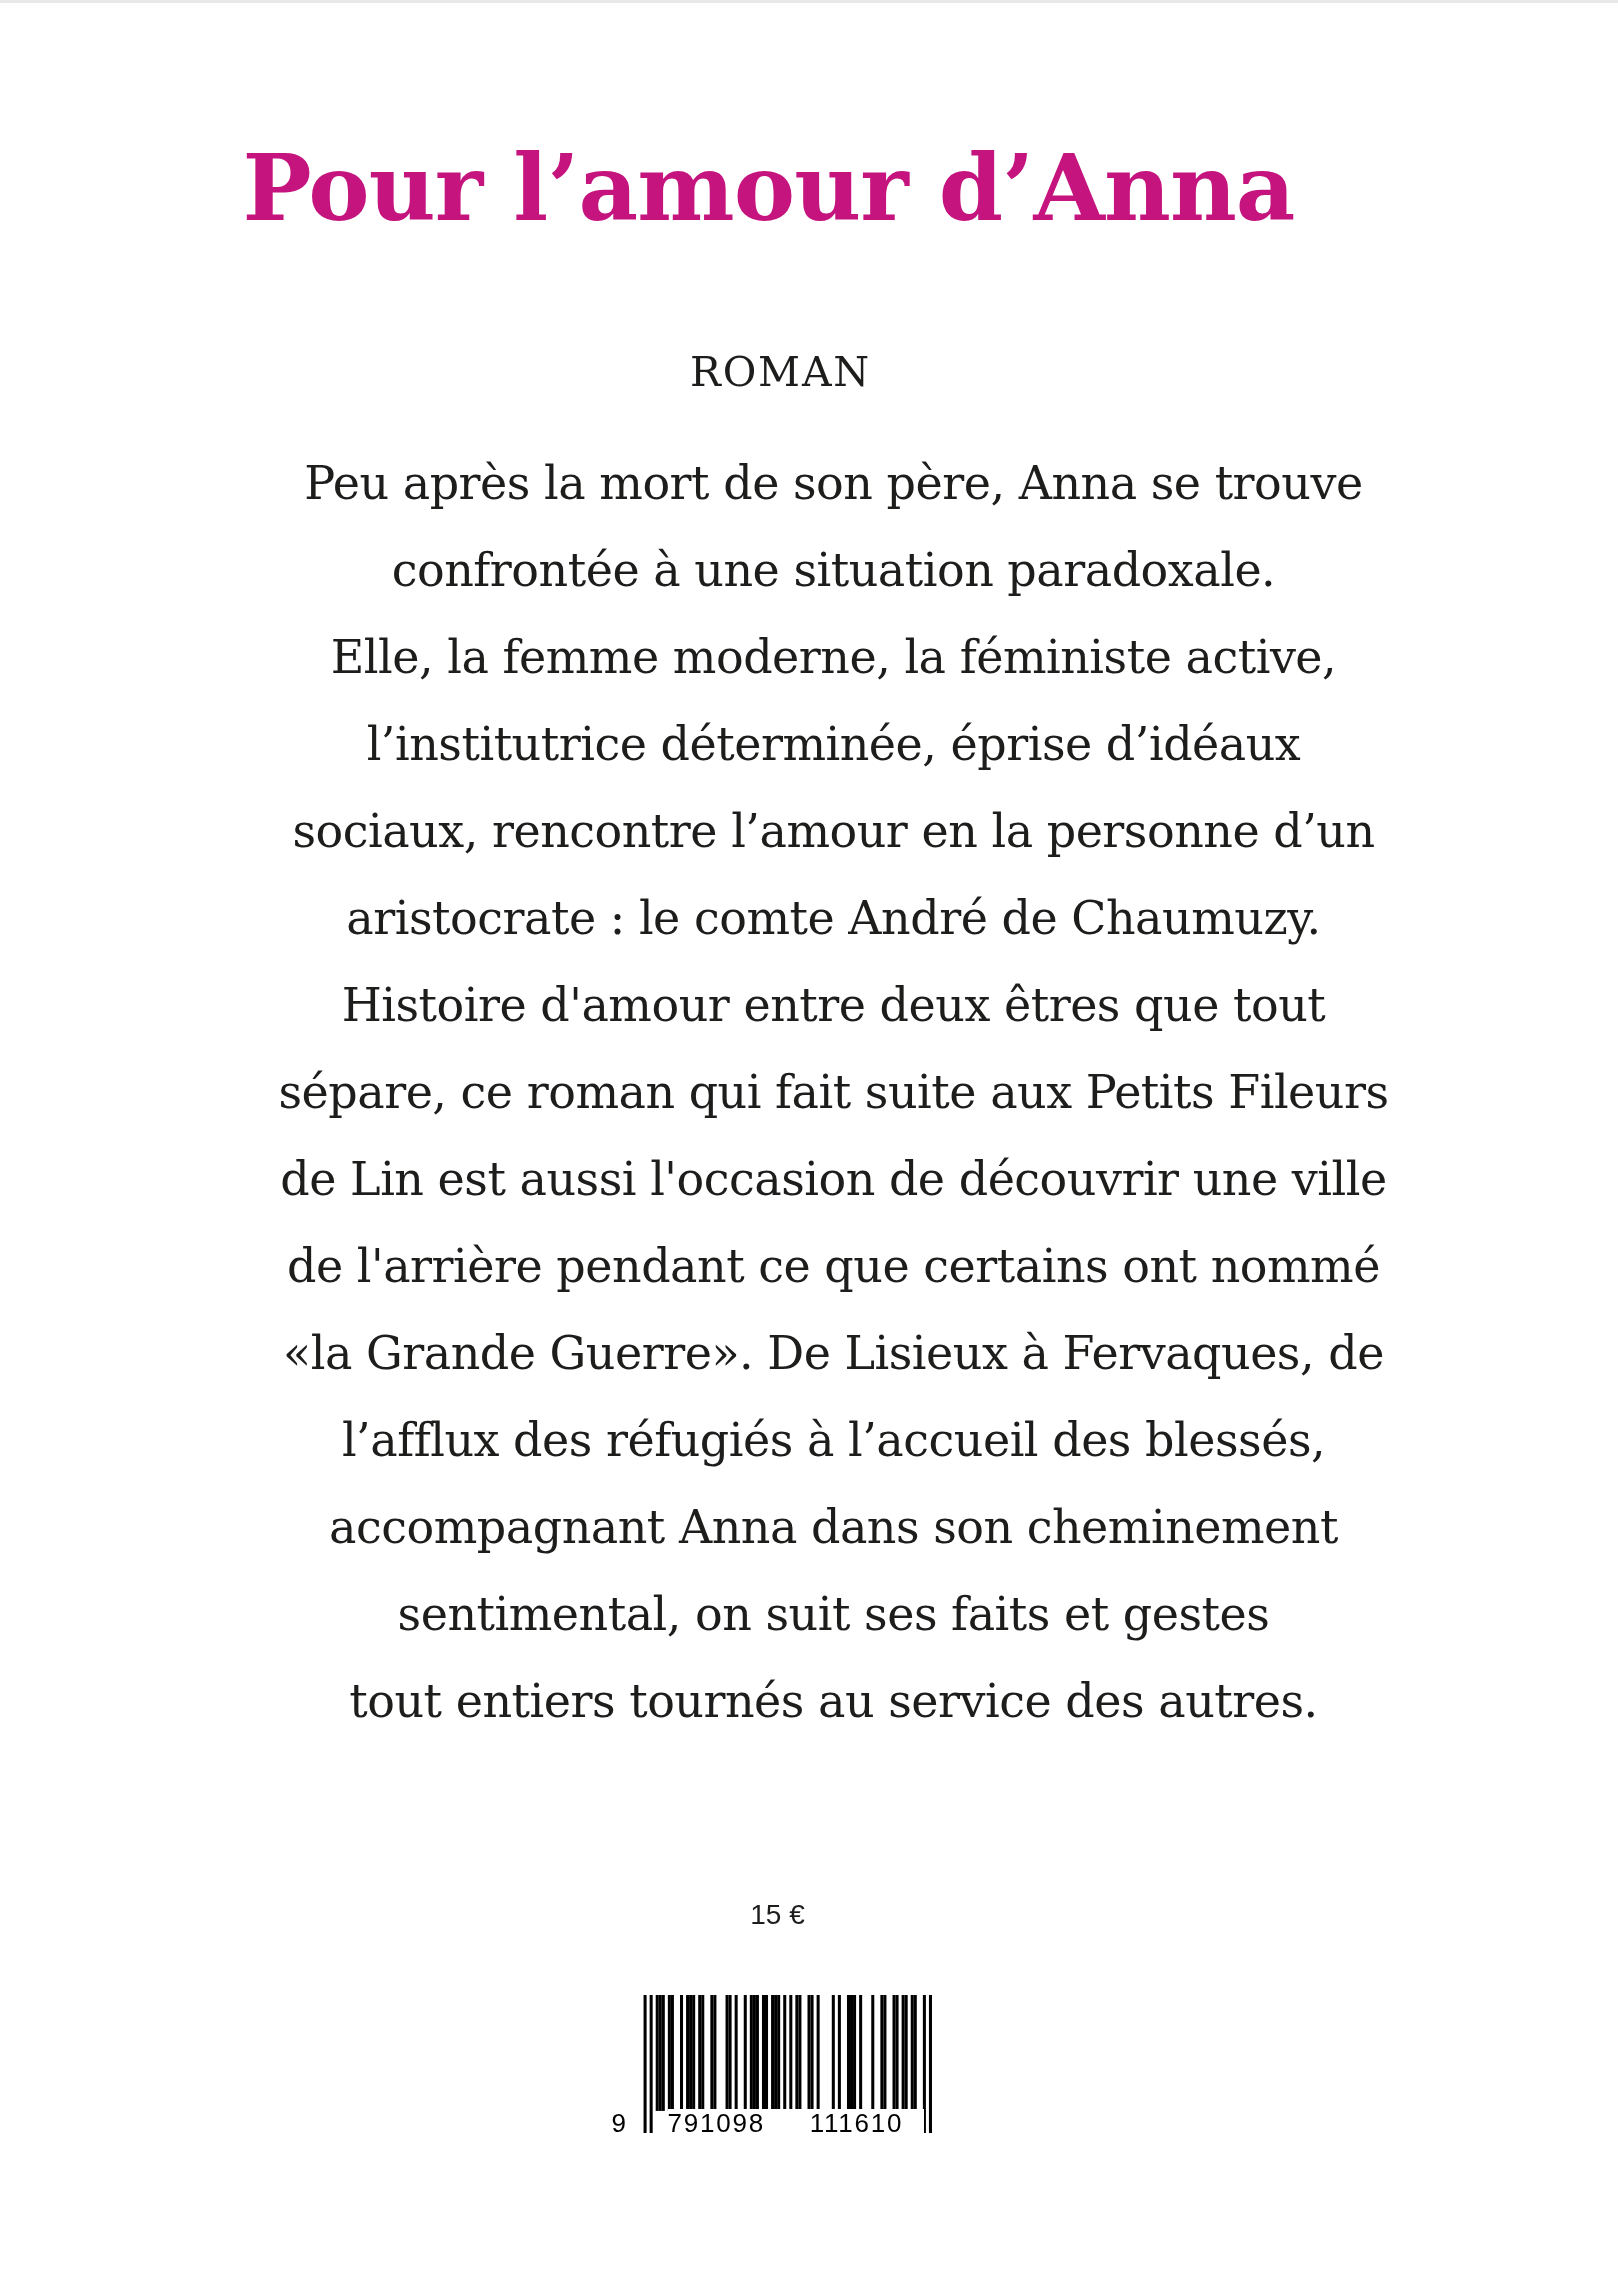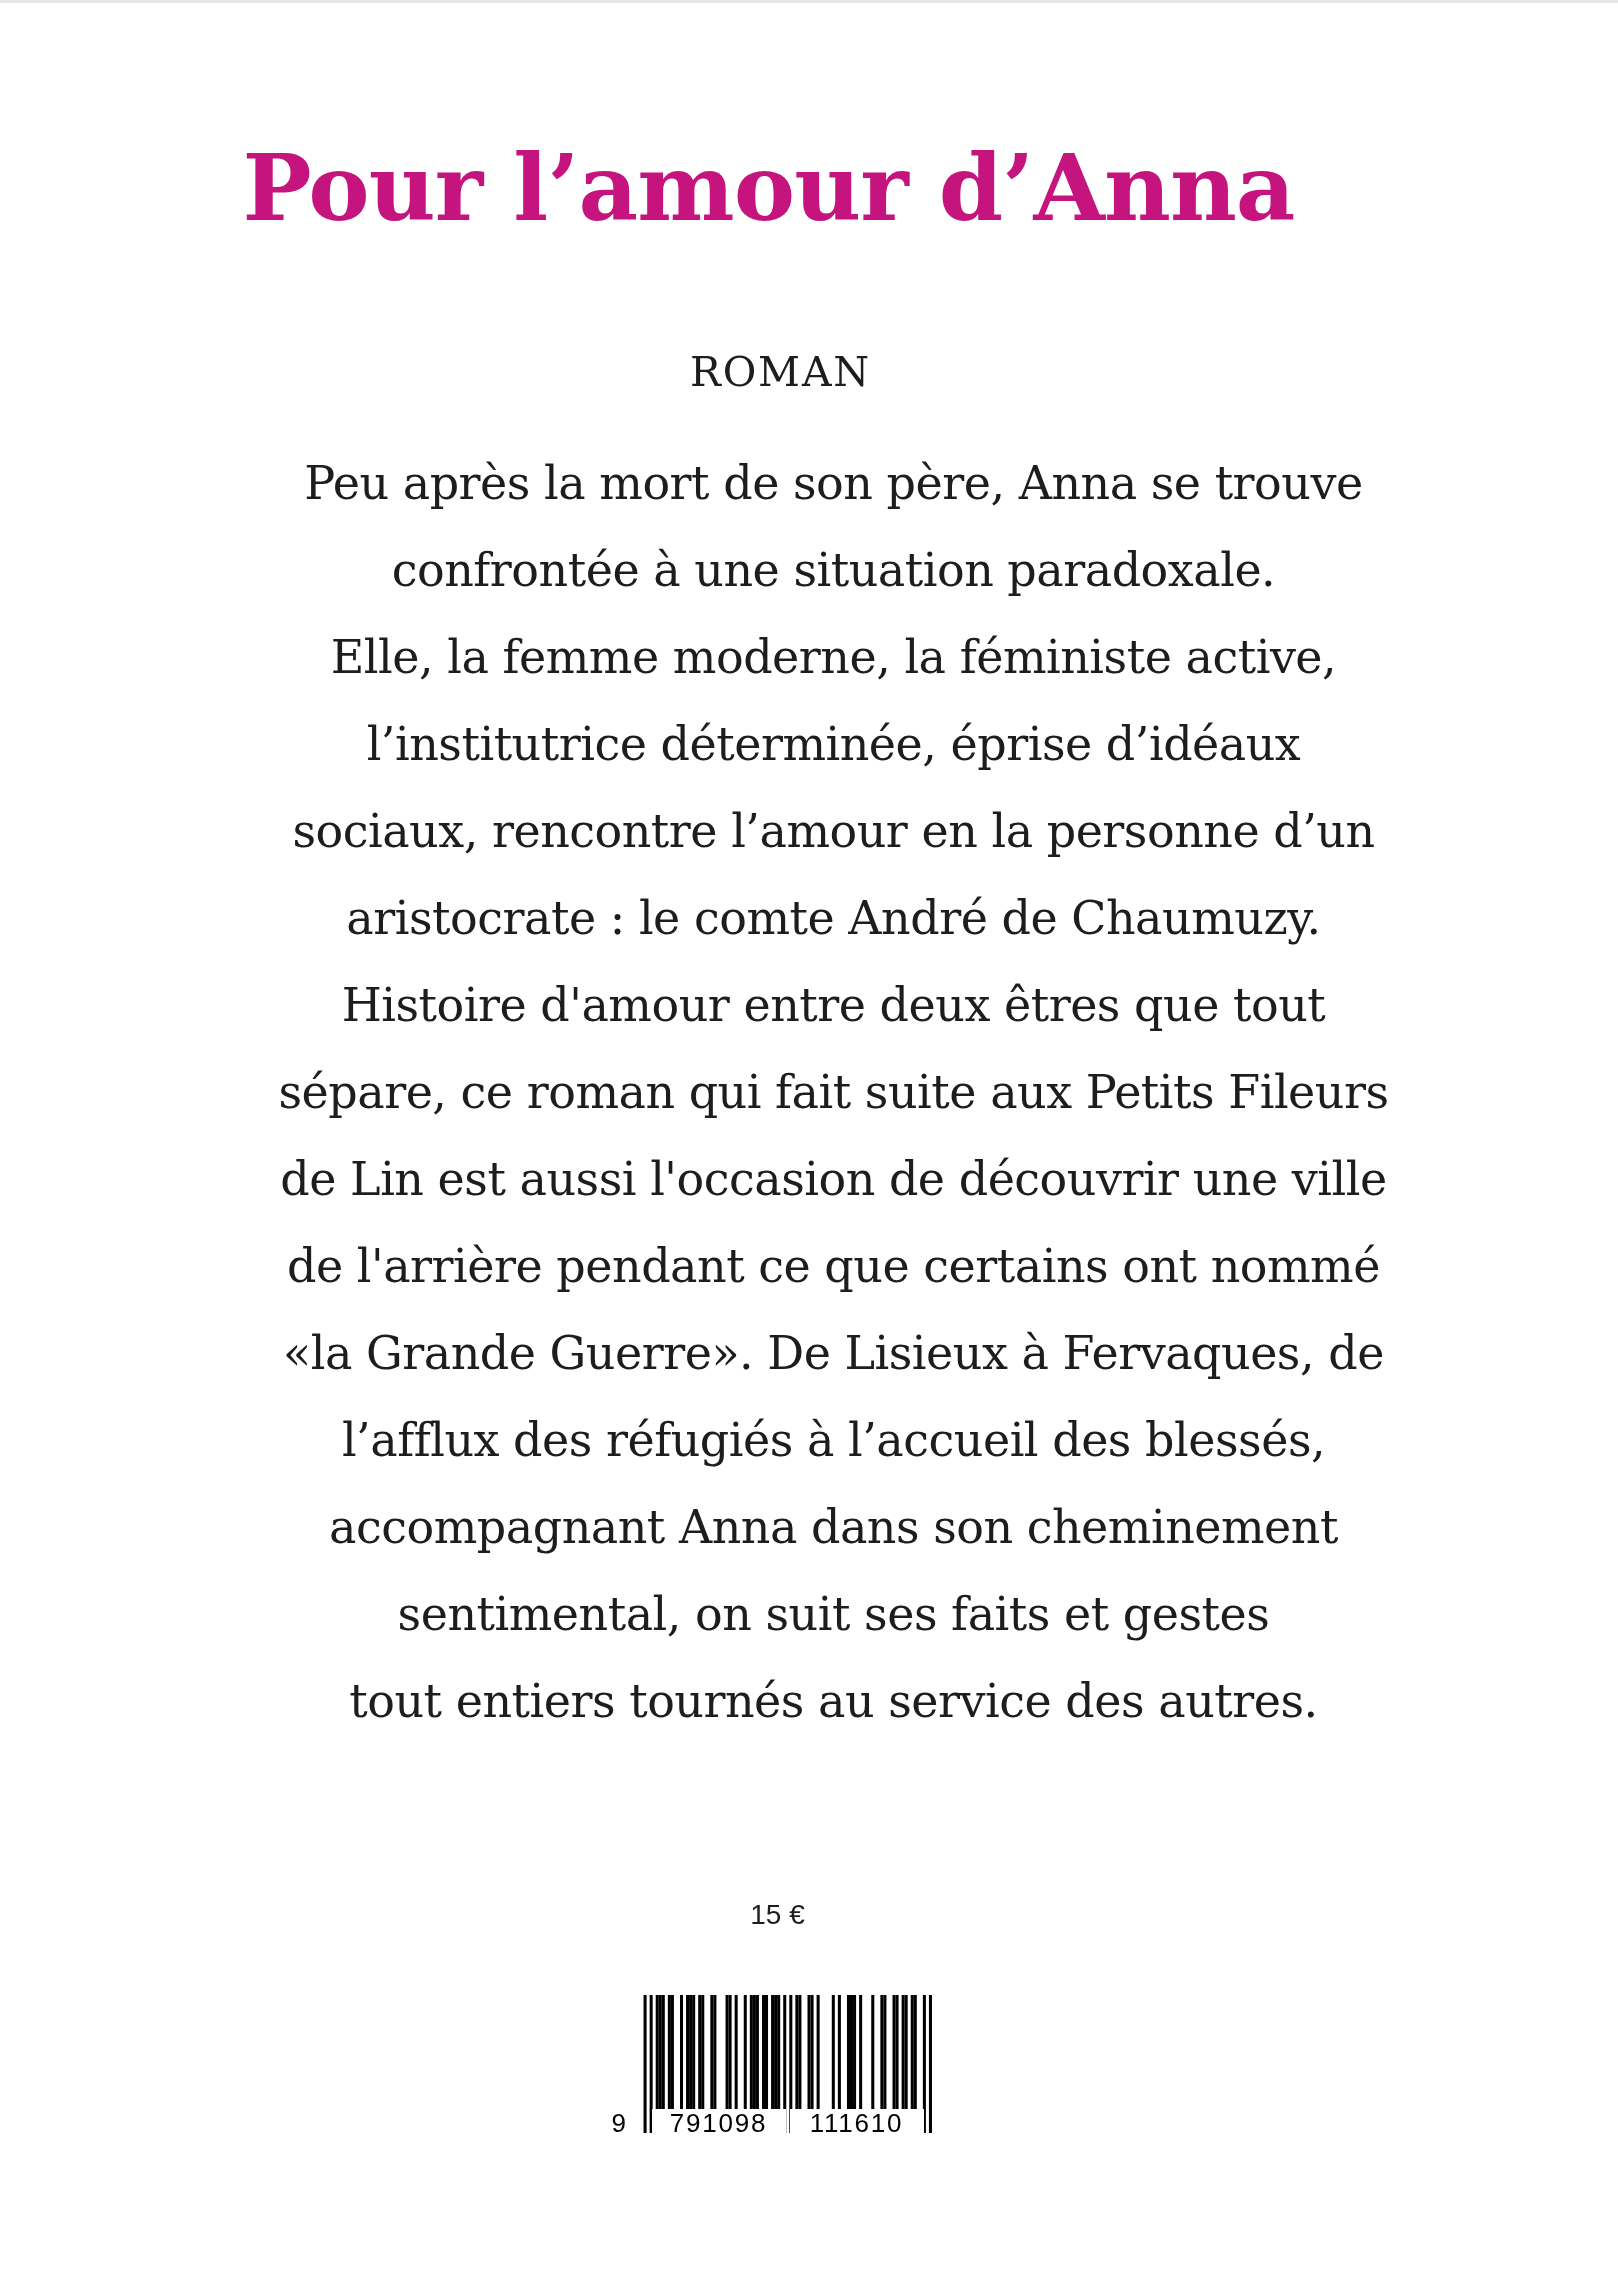--- a/index.html
+++ b/index.html
@@ -85,21 +85,21 @@
     position:absolute;
     top:114px;
     font-family:"Liberation Sans", sans-serif;
     font-size:26px;
     line-height:1.1;
     letter-spacing:1.8px;
     color:var(--bar-color);
     background:var(--bg);
   }
   .bc-first{left:-31px;}
-  .bc-left{left:9px;width:134px;text-align:center;}
+  .bc-left{left:25px;width:134px;}
   .bc-right{left:147px;width:134px;text-align:center;}
 </style>
 </head>
 <body>
 
 <div class="page">
 
   <h1 class="title">Pour l’amour d’Anna</h1>
 
   <div class="genre">ROMAN</div>

